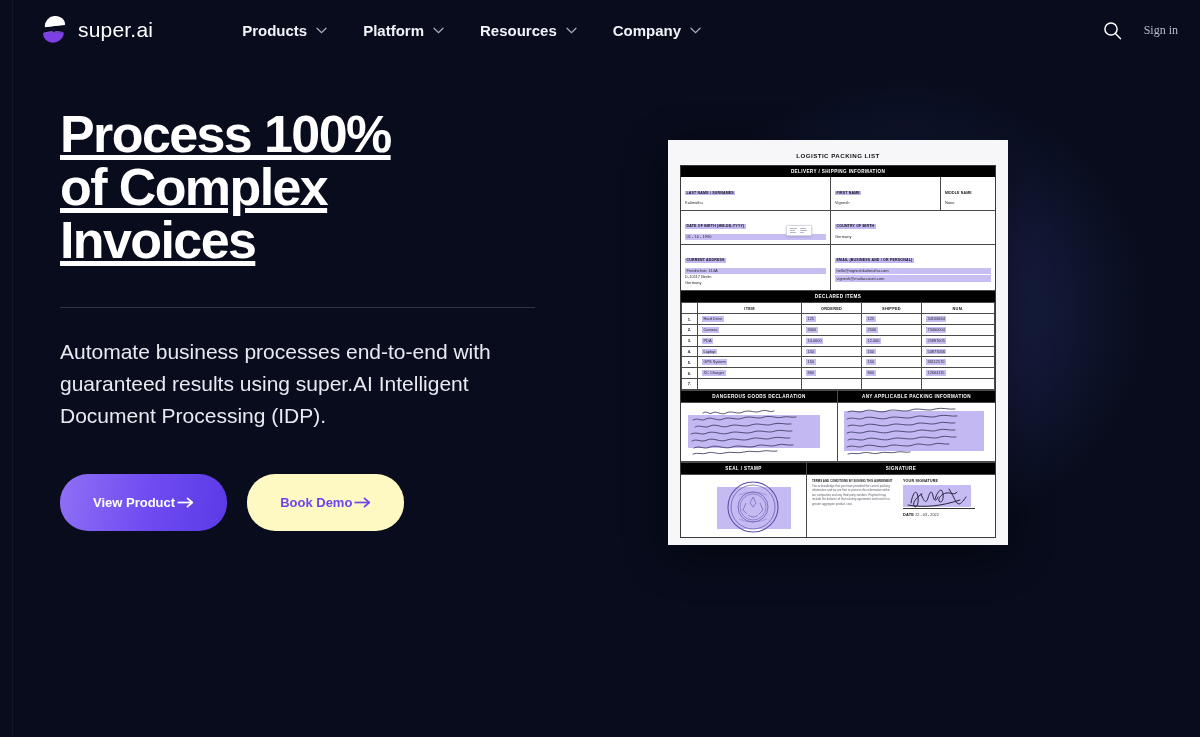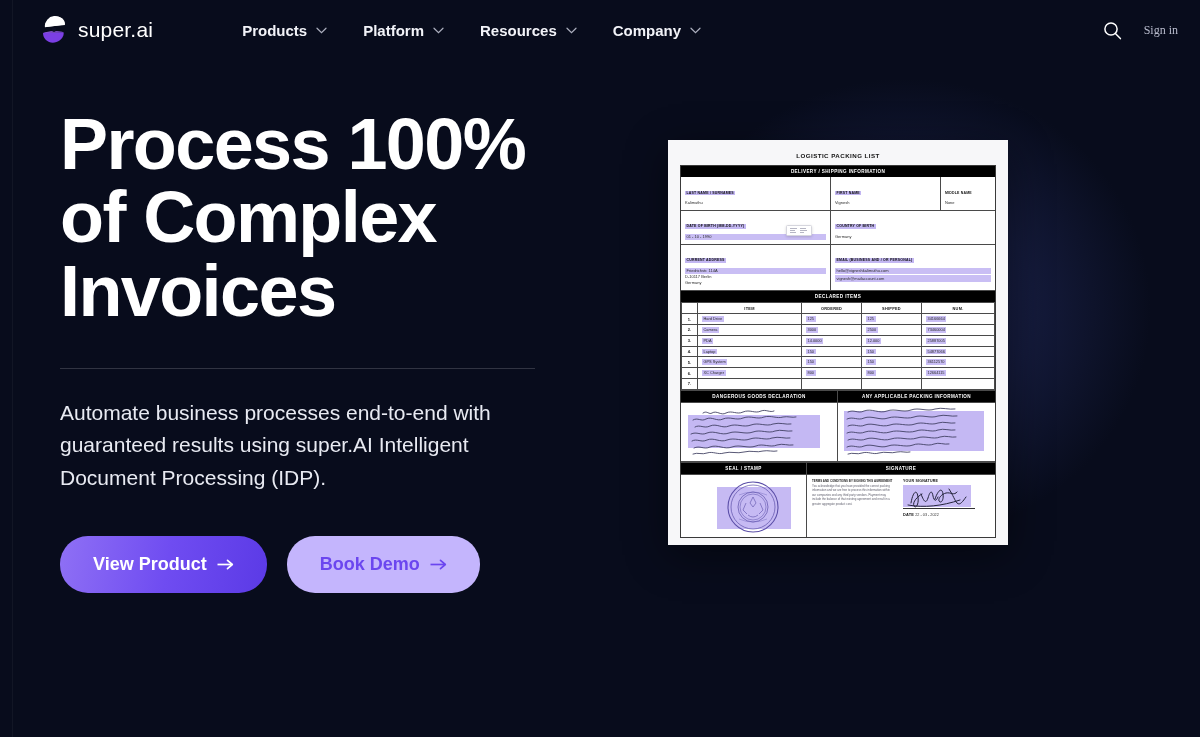--- a/index.html
+++ b/index.html
@@ -49,41 +49,41 @@
     background: linear-gradient(90deg, #8b6bf0 0%, #6d4df0 55%, #5b3ee8 100%);
     color: #fff; font-size: 12.5px; font-weight: 700; letter-spacing: .85px;
     font-family: "Liberation Sans", sans-serif; cursor: pointer;
     display: flex; align-items: center;
   }
   .signin { color: #b9bccd; font-size: 12px; cursor: pointer; font-family: Liberation Serif, serif; }
   
   .hero { position: relative; z-index: 3; display: flex; padding: 48px 0 0 0; }
   .hero-left { width: 610px; padding-left: 60px; }
   h1.headline {
-    color: #fff; font-size: 72px; line-height: 1.02; font-weight: 700;
-    letter-spacing: -1.6px; margin-bottom: 40px;
+    color: #fff; font-size: 52px; line-height: 1.02; font-weight: 700;
+    letter-spacing: -1.6px; margin-bottom: 40px; text-decoration: underline;
   }
   h1.headline .ln { display: block; }
   .divider { width: 475px; height: 1px; background: rgba(255,255,255,0.17); margin-bottom: 28px; }
   .subtitle {
     color: #e8eaf2; font-size: 21px; line-height: 1.53; width: 490px; font-weight: 400;
   }
   .cta-row { display: flex; gap: 20px; margin-top: 42px; }
   .btn {
     height: 57px; border-radius: 28px; border: none; display: inline-flex;
-    align-items: center; justify-content: center; gap: 10px;
-    font-size: 18px; font-weight: 700; cursor: pointer;
+    align-items: center; justify-content: center; gap: 2px;
+    font-size: 13px; font-weight: 700; cursor: pointer;
     font-family: "Liberation Sans", sans-serif;
   }
   .btn-primary {
     padding: 0 33px;
     background: linear-gradient(100deg, #8f70f5 0%, #6f4cf1 52%, #5b3ae6 100%);
     color: #ffffff;
   }
-  .btn-secondary { padding: 0 33px; background: #c4b5fd; color: #6b46ef; }
+  .btn-secondary { padding: 0 33px; background: #fef9c3; color: #6b46ef; }
   
   .doc-wrap { position: absolute; left: 668px; top: 140px; z-index: 4; }
   .doc {
     width: 340px; height: 405px; background: #f7f7f9;
     padding: 8px 12px 10px 12px; position: relative;
     box-shadow: 0 10px 40px rgba(0,0,0,.45);
   }
   .doc-title {
     text-align: center; font-size: 6.2px; font-weight: 700; color: #111;
     letter-spacing: .45px; padding: 4px 0 6px;

